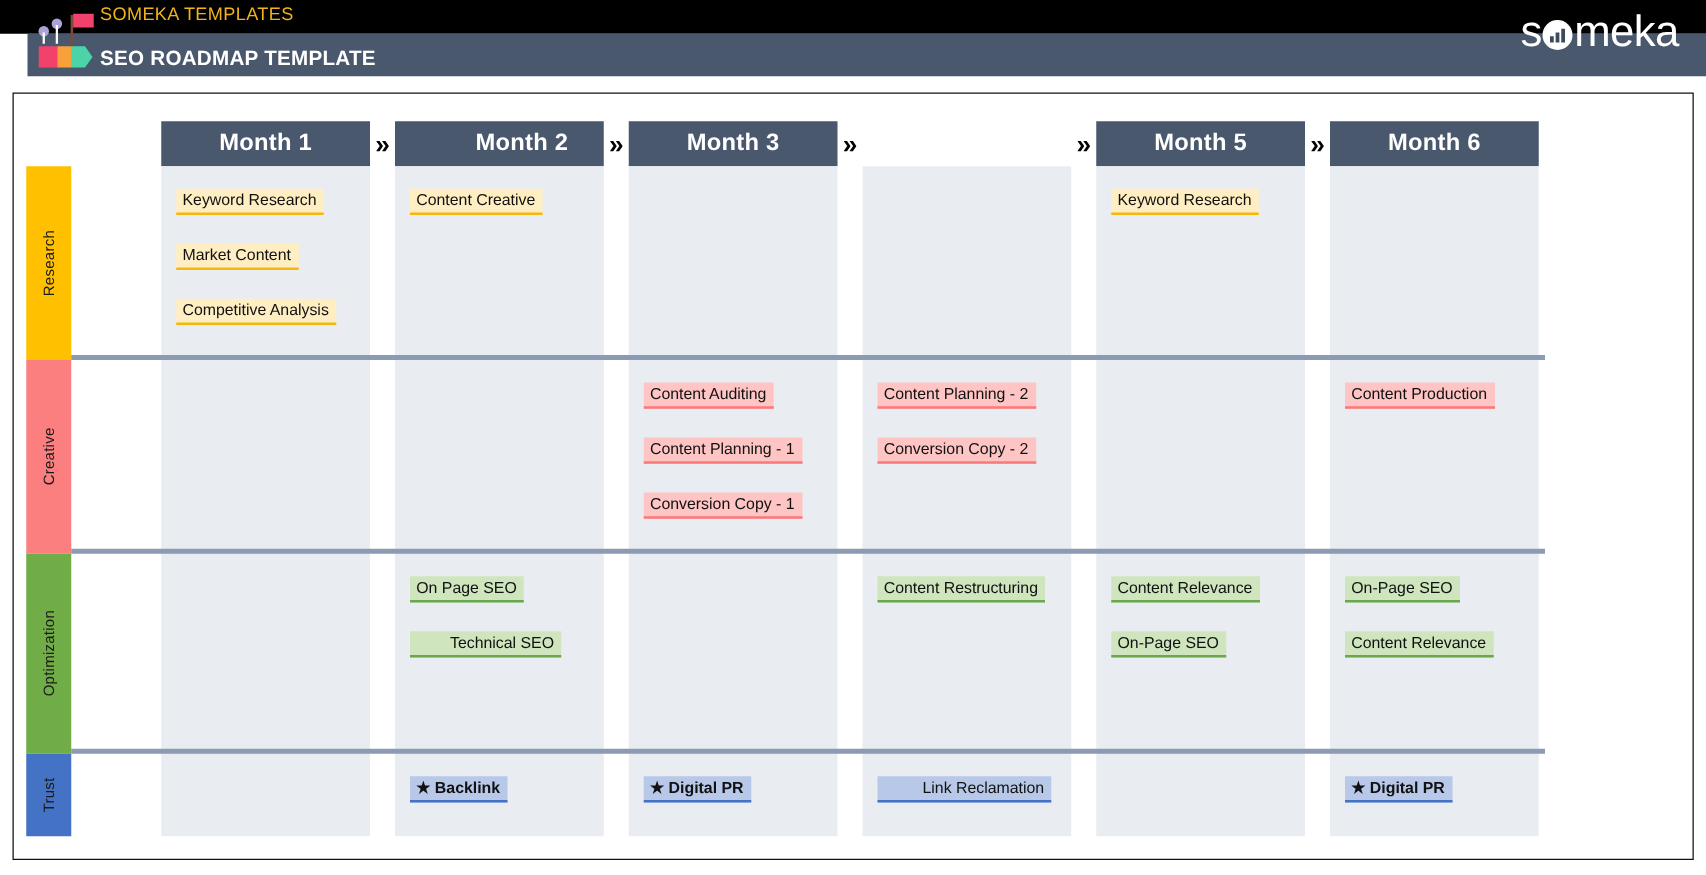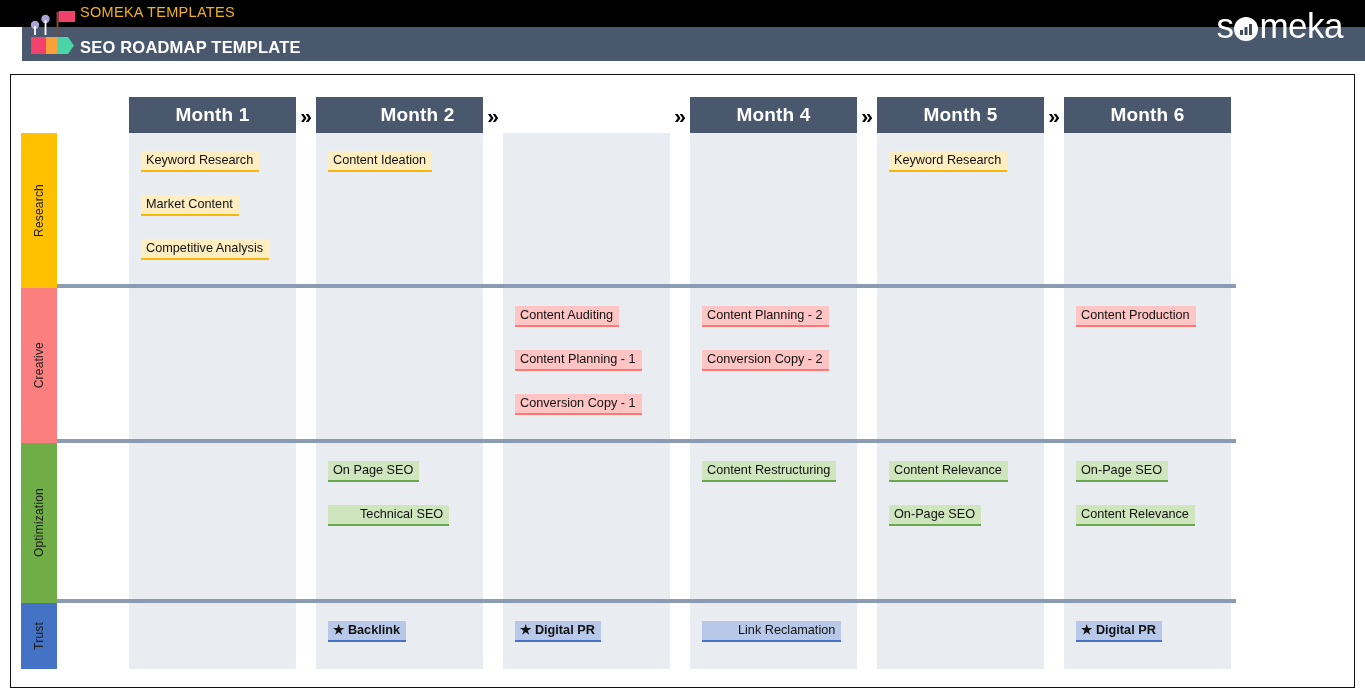--- a/index.html
+++ b/index.html
@@ -206,42 +206,42 @@
 </div>
 
 <div class="sheet">
   <div class="grid">
 
     <div class="head-row">
         <div class="month-head" style="left: 0px; width: 167px;">Month 1</div>
         <div class="chev" style="left: 164px;">»</div>
         <div class="month-head" style="left: 187px; width: 167px; padding-left: 36px;">Month 2</div>
         <div class="chev" style="left: 351px;">»</div>
+        <div class="month-head" style="left: 374px; width: 167px;">Month 3</div>
         <div class="chev" style="left: 538px;">»</div>
-        <div class="month-head" style="left: 561px; width: 167px;">Month 4</div>
         <div class="chev" style="left: 725px;">»</div>
         <div class="month-head" style="left: 748px; width: 167px;">Month 5</div>
         <div class="chev" style="left: 912px;">»</div>
         <div class="month-head" style="left: 935px; width: 167px;">Month 6</div>
       </div>
 
     <div class="body-area">
         <div class="col-bg" style="left: 0px; width: 167px;"></div>
         <div class="col-bg" style="left: 187px; width: 167px;"></div>
         <div class="col-bg" style="left: 374px; width: 167px;"></div>
         <div class="col-bg" style="left: 561px; width: 167px;"></div>
         <div class="col-bg" style="left: 748px; width: 167px;"></div>
         <div class="col-bg" style="left: 935px; width: 167px;"></div>
         <div class="cat-strip" style="top: 0px; height: 155px; background: rgb(255, 192, 0);">
           <span>Research</span>
         </div>
         <div class="task research" style="left: 12px; top: 18px;">Keyword Research</div>
         <div class="task research" style="left: 12px; top: 62px;">Market Content</div>
         <div class="task research" style="left: 12px; top: 106px;">Competitive Analysis</div>
-        <div class="task research" style="left: 199px; top: 18px;">Content Ideation</div>
+        <div class="task research" style="left: 199px; top: 18px;">Content Creative</div>
         <div class="task research" style="left: 760px; top: 18px;">Keyword Research</div>
         <div class="cat-strip" style="top: 155px; height: 155px; background: rgb(252, 127, 127);">
           <span>Creative</span>
         </div>
         <div class="row-div" style="top: 151px;"></div>
         <div class="task creative" style="left: 386px; top: 173px;">Content Auditing</div>
         <div class="task creative" style="left: 386px; top: 217px;">Content Planning - 1</div>
         <div class="task creative" style="left: 386px; top: 261px;">Conversion Copy - 1</div>
         <div class="task creative" style="left: 573px; top: 173px;">Content Planning - 2</div>
         <div class="task creative" style="left: 573px; top: 217px;">Conversion Copy - 2</div>

